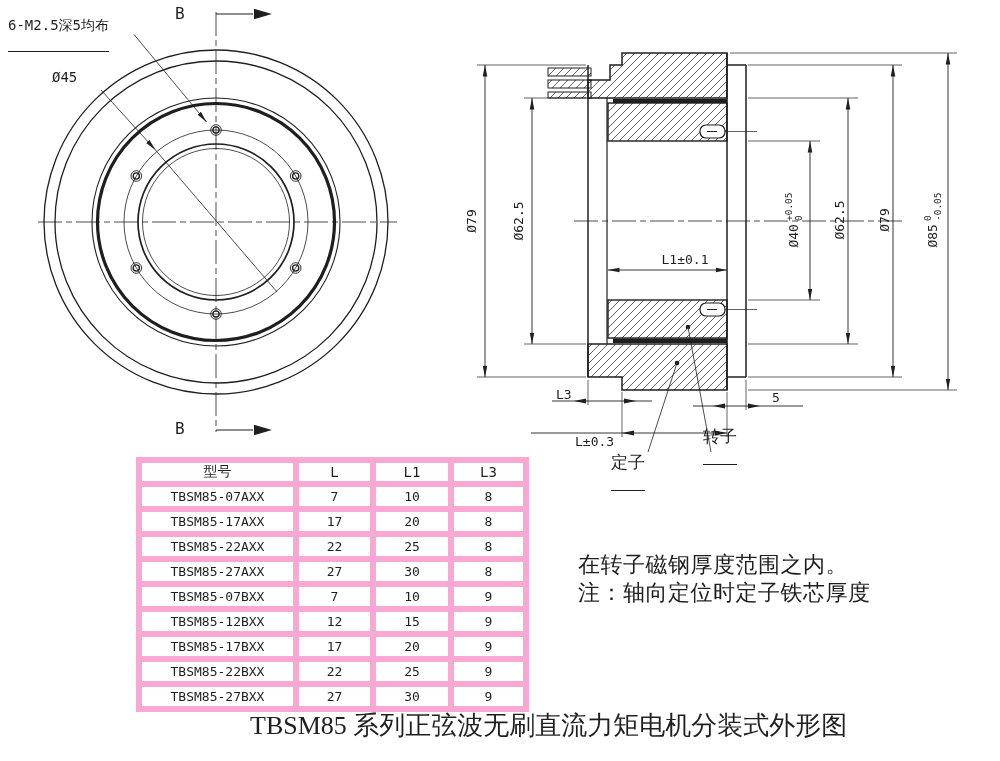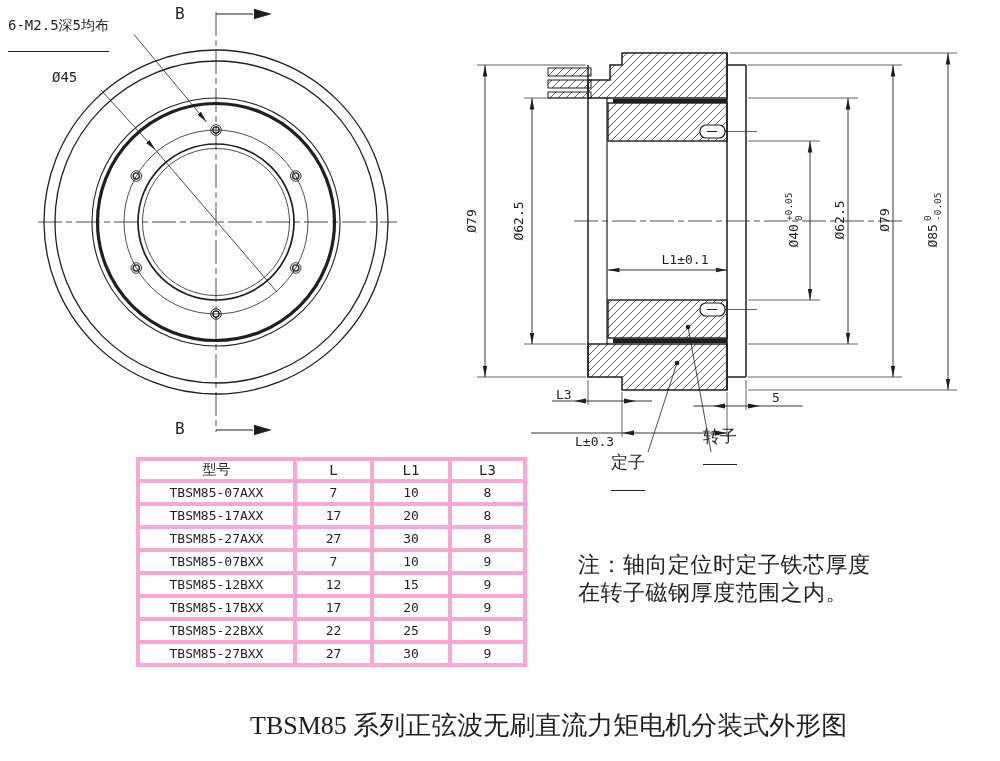--- a/index.html
+++ b/index.html
@@ -13,21 +13,21 @@
   .tolcol{display:inline-flex;flex-direction:column;justify-content:center;
           font-size:9.5px;line-height:1.05;margin-left:3px;}
   .underlined{border-bottom:1px solid #1f1f1f;padding-bottom:16px;}
   .b-label{font:16px "DejaVu Sans Mono","Liberation Mono",monospace;}
   .cjk{font-family:"Liberation Serif","DejaVu Serif",serif;}
   .part-label{font-size:17px;}
   .note-text{font-size:22px;line-height:28px;letter-spacing:0.5px;}
   .caption{font-size:26px;font-weight:normal;text-align:left;}
   #dim-table{position:absolute;left:136px;top:457px;border-collapse:collapse;
              table-layout:fixed;border:2px solid #1f1f1f;}
-  #dim-table th,#dim-table td{border:4px solid #f9a8d4;text-align:center;padding:0 2px;
+  #dim-table th,#dim-table td{border:6px solid #f9a8d4;text-align:center;padding:0 2px;
              font:13px "DejaVu Sans Mono","Liberation Mono",monospace;font-weight:normal;}
   #dim-table th{height:17px;font-size:14px;}
   #dim-table td{height:19px;}
 </style>
 </head>
 <body>
 
 <div id="canvas">
 
   <svg id="lineart" width="1000" height="761" viewBox="0 0 1000 761">
@@ -233,20 +233,26 @@
           <td>10</td>
           <td>8</td>
         </tr>
         <tr>
           <td>TBSM85-17AXX</td>
           <td>17</td>
           <td>20</td>
           <td>8</td>
         </tr>
         <tr>
+          <td>TBSM85-22AXX</td>
+          <td>22</td>
+          <td>25</td>
+          <td>8</td>
+        </tr>
+        <tr>
           <td>TBSM85-27AXX</td>
           <td>27</td>
           <td>30</td>
           <td>8</td>
         </tr>
         <tr>
           <td>TBSM85-07BXX</td>
           <td>7</td>
           <td>10</td>
           <td>9</td>
@@ -272,18 +278,18 @@
         <tr>
           <td>TBSM85-27BXX</td>
           <td>27</td>
           <td>30</td>
           <td>9</td>
         </tr>
       </tbody>
   </table>
 
   <div class="txt cjk note-text" style="left:578px;top:551px;">
+    <div>在转子磁钢厚度范围之内。</div>
     <div>注：轴向定位时定子铁芯厚度</div>
-    <div>在转子磁钢厚度范围之内。</div>
   </div>
 
   <div class="txt cjk caption" style="left:250px;top:708px;width:486px;">TBSM85 系列正弦波无刷直流力矩电机分装式外形图</div>
 </div>
 
 </body></html>

